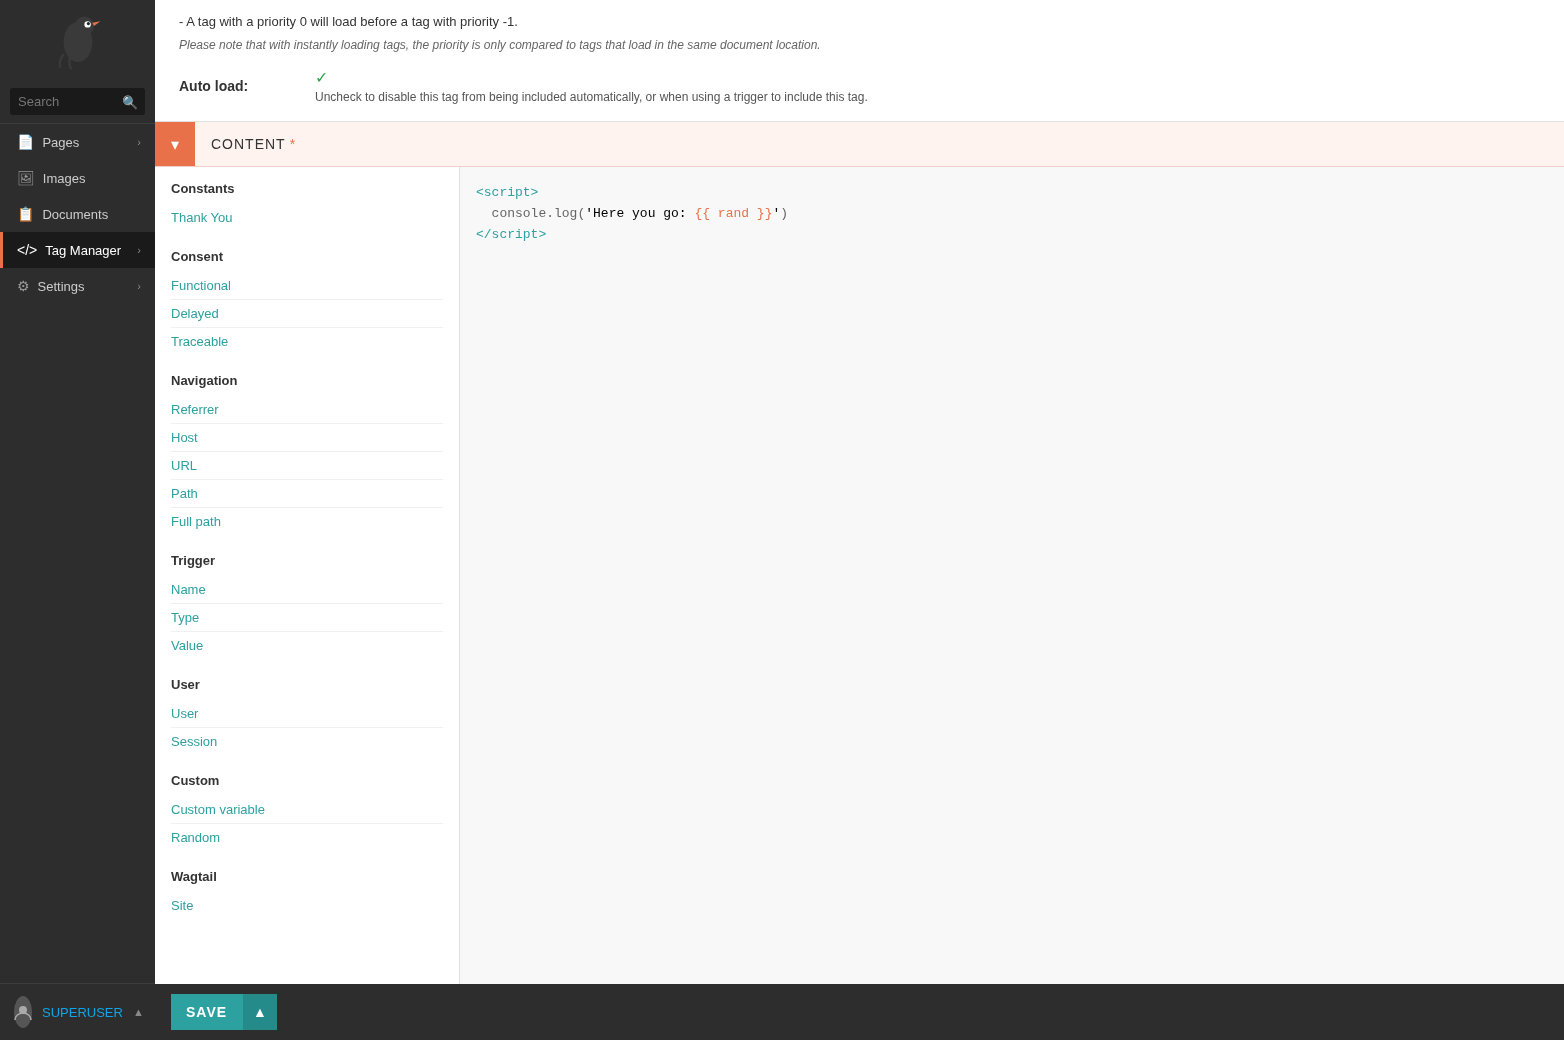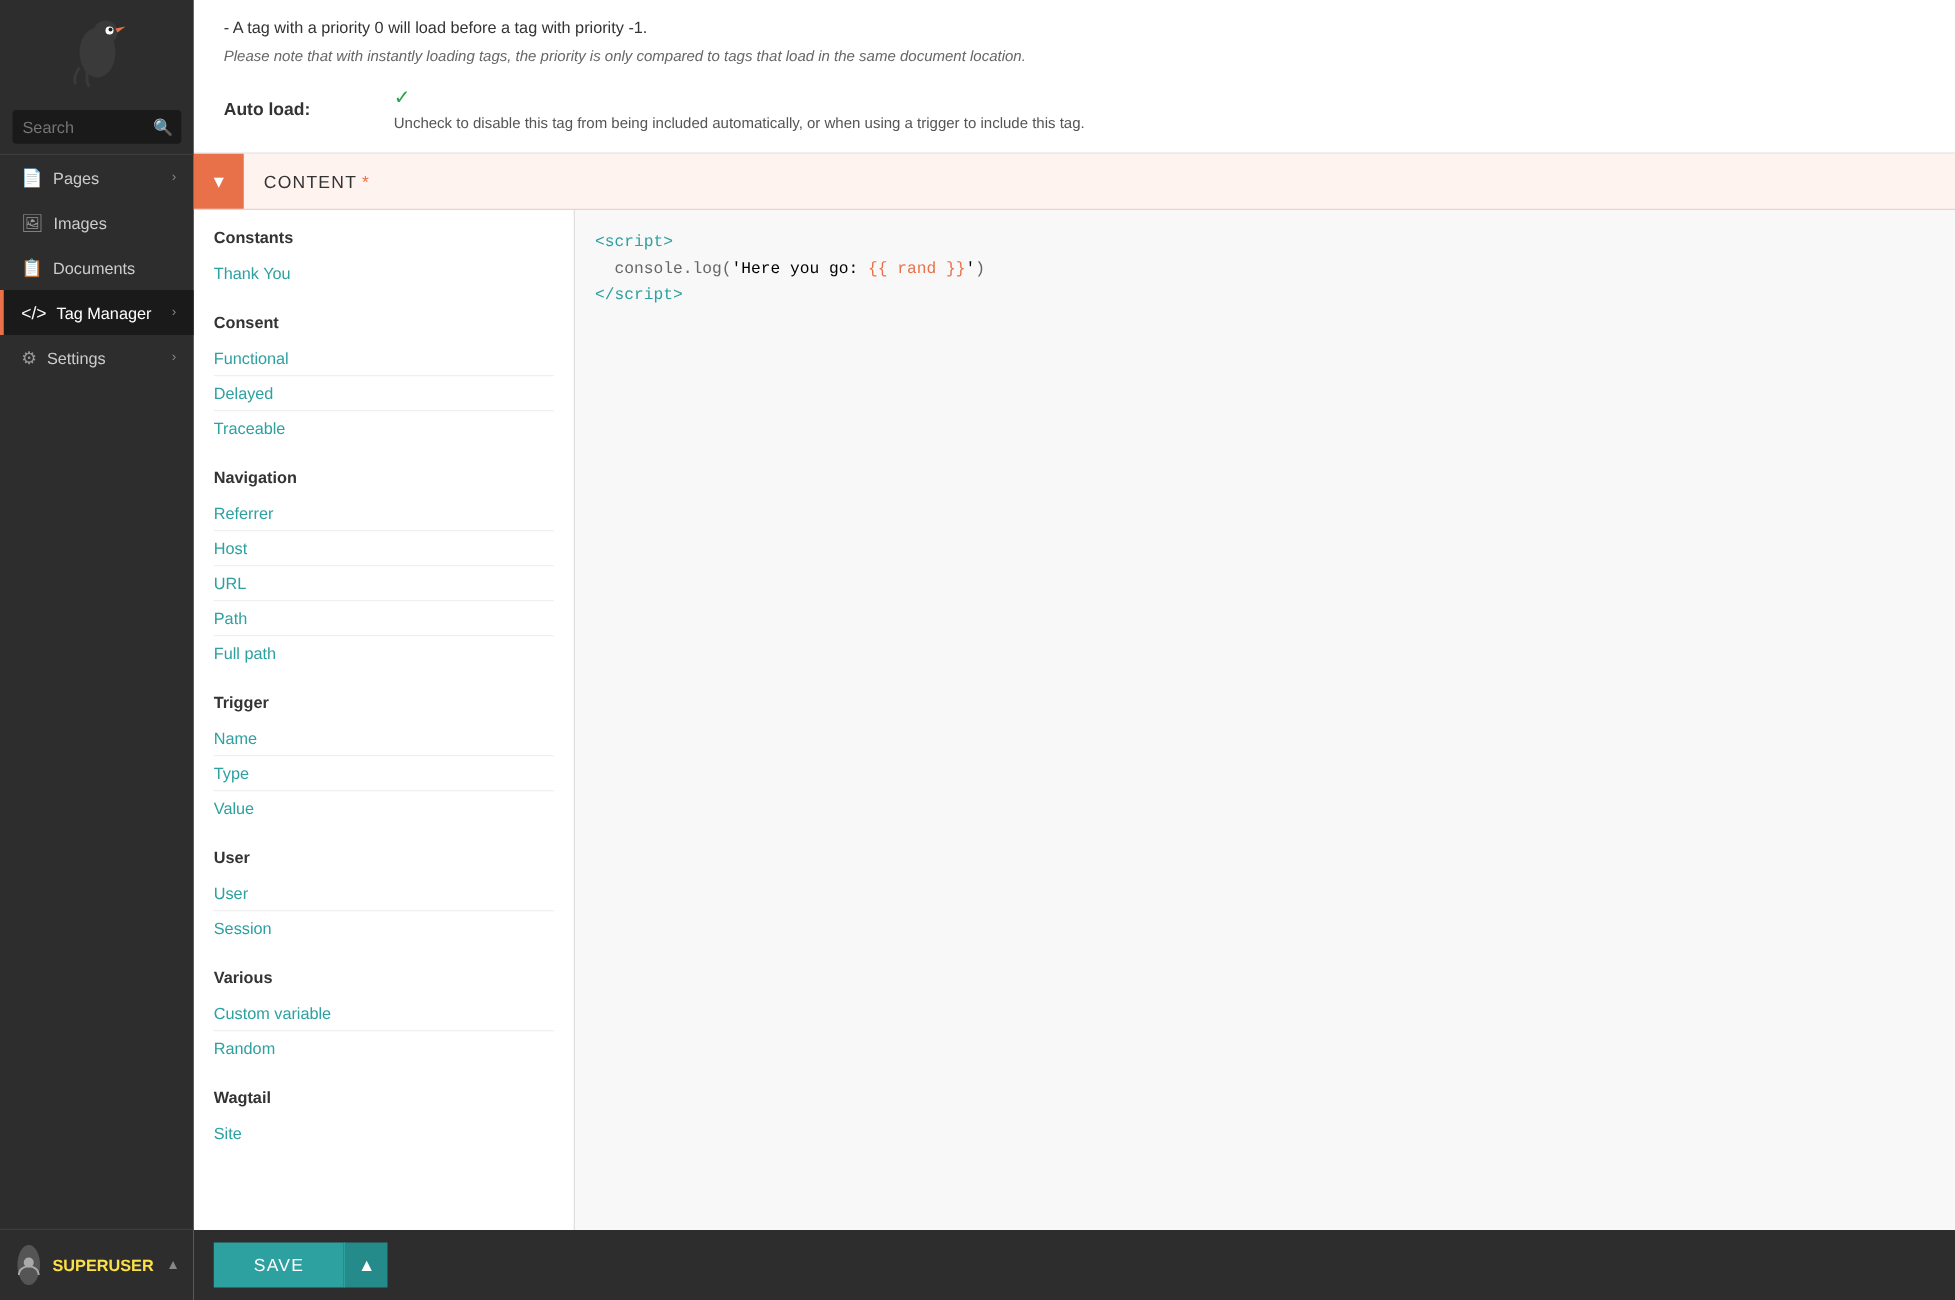--- a/index.html
+++ b/index.html
@@ -102,23 +102,23 @@
       height: 32px;
       border-radius: 50%;
       background: #555;
       display: flex;
       align-items: center;
       justify-content: center;
       color: #ccc;
       font-size: 12px;
     }
     .superuser-label {
-      color: #fde047;
-      font-size: 13px;
-      font-weight: 700;
+      color: #0ea5e9;
+      font-size: 13px;
+      font-weight: 400;
     }
     .chevron-up {
       margin-left: auto;
       font-size: 11px;
       color: #888;
     }
 
     
     .main {
       flex: 1;
@@ -265,23 +265,23 @@
       background: #2d2d2d;
       padding: 10px 16px;
       display: flex;
       align-items: center;
       gap: 0;
     }
     .save-btn {
       background: #2da0a0;
       color: #fff;
       border: none;
-      padding: 10px 32px;
+      padding: 10px 15px;
       font-size: 14px;
-      font-weight: 400;
+      font-weight: 700;
       letter-spacing: 1px;
       cursor: pointer;
       text-transform: uppercase;
     }
     .save-expand-btn {
       background: #258a8a;
       color: #fff;
       border: none;
       border-left: 1px solid #2da0a0;
       padding: 10px 10px;
@@ -417,21 +417,21 @@
         <a class="var-item">Value</a>
       </div>
 
       <div class="var-section">
         <div class="var-section-title">User</div>
         <a class="var-item">User</a>
         <a class="var-item">Session</a>
       </div>
 
       <div class="var-section">
-        <div class="var-section-title">Various</div>
+        <div class="var-section-title">Custom</div>
         <a class="var-item">Custom variable</a>
         <a class="var-item">Random</a>
       </div>
 
       <div class="var-section">
         <div class="var-section-title">Wagtail</div>
         <a class="var-item">Site</a>
       </div>
 
     </div>

